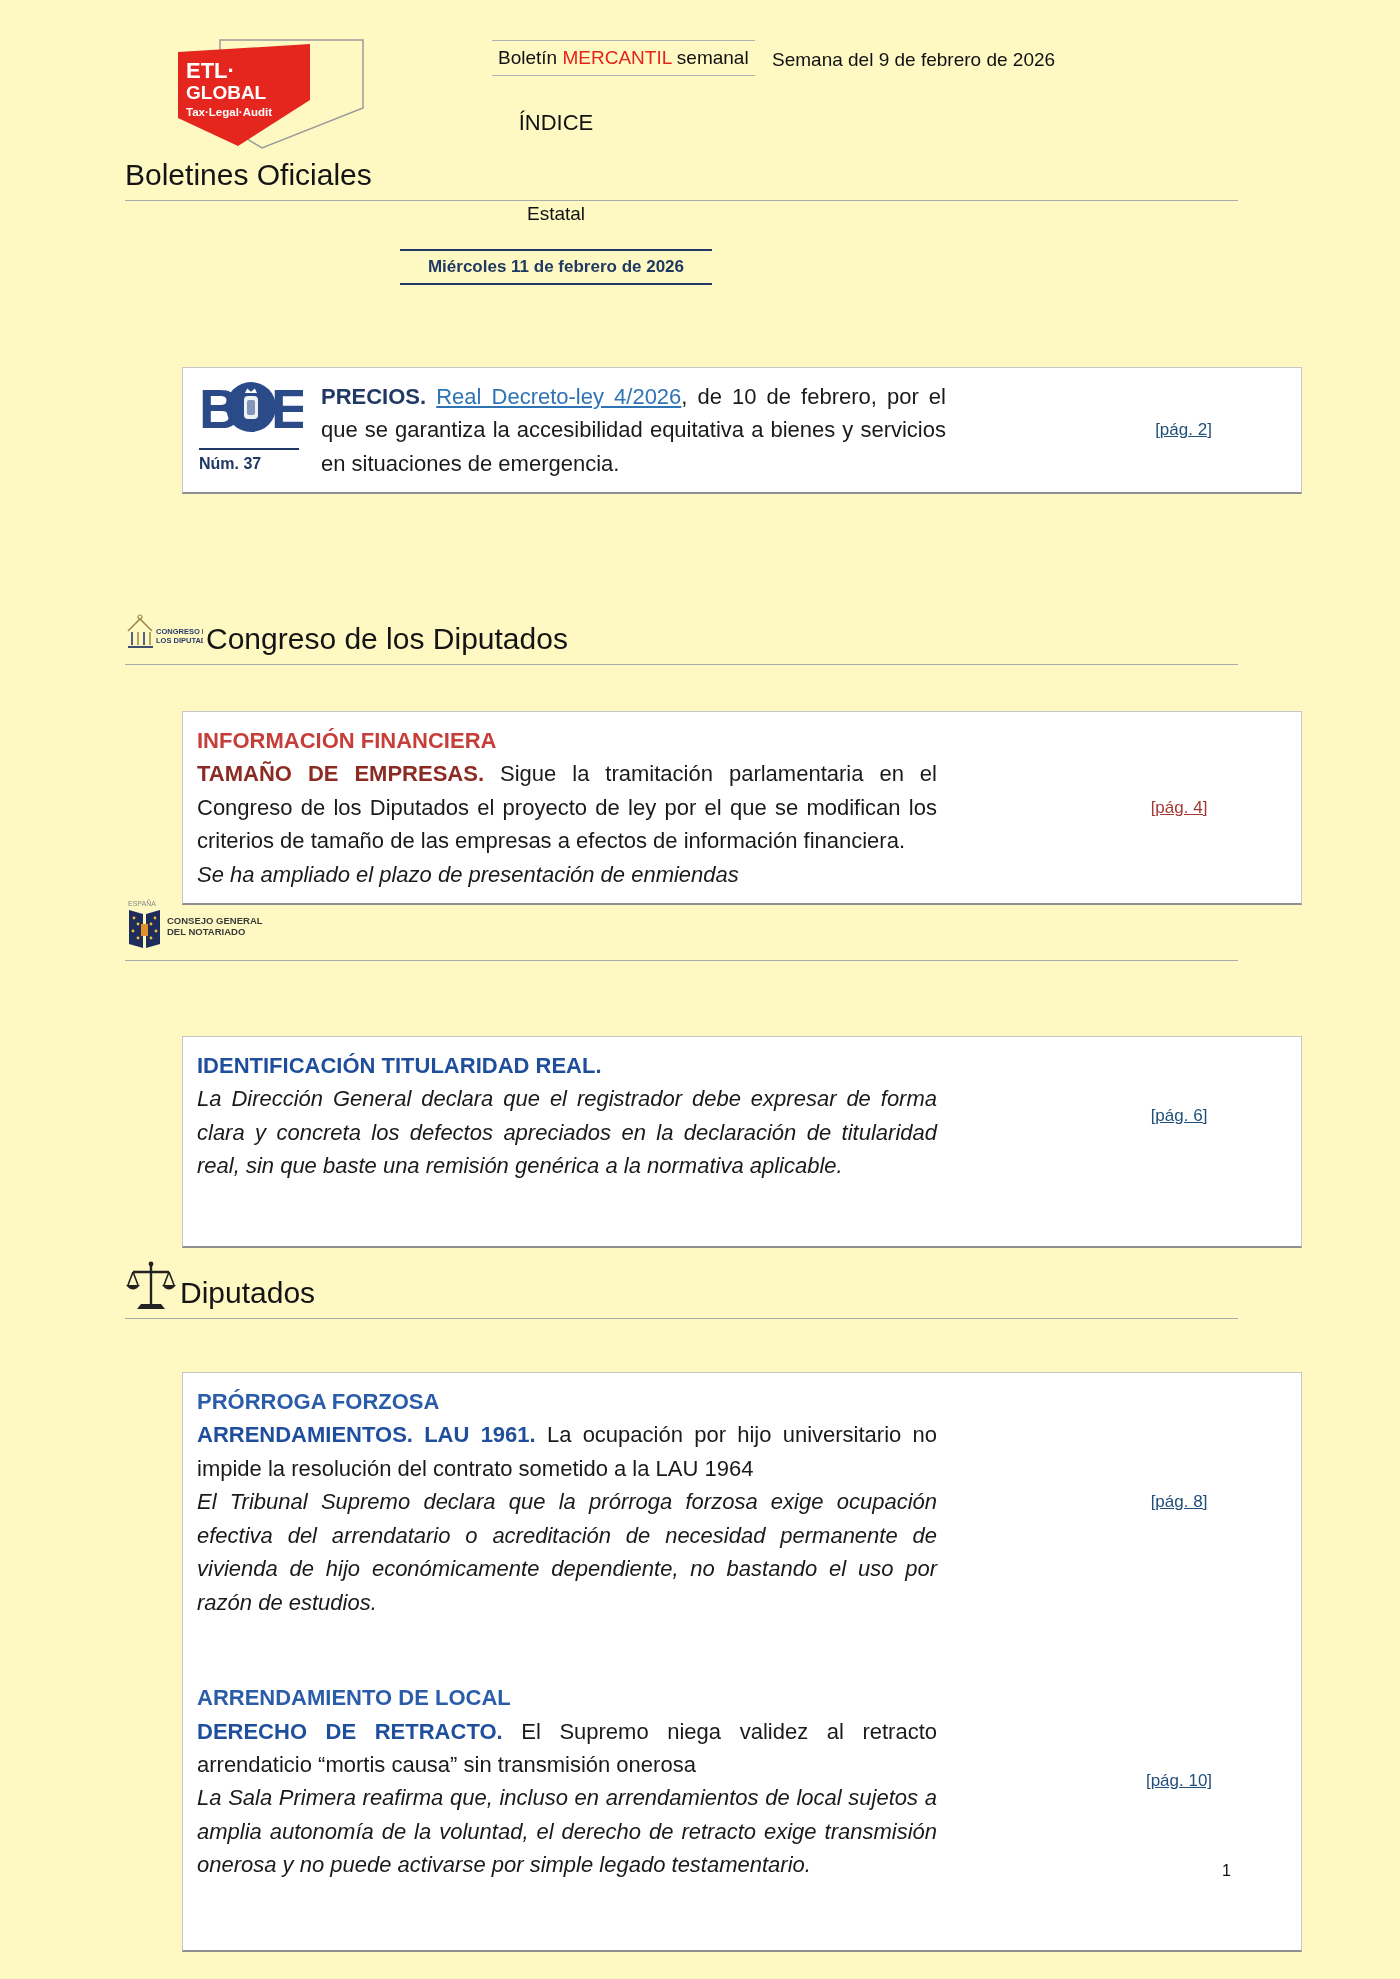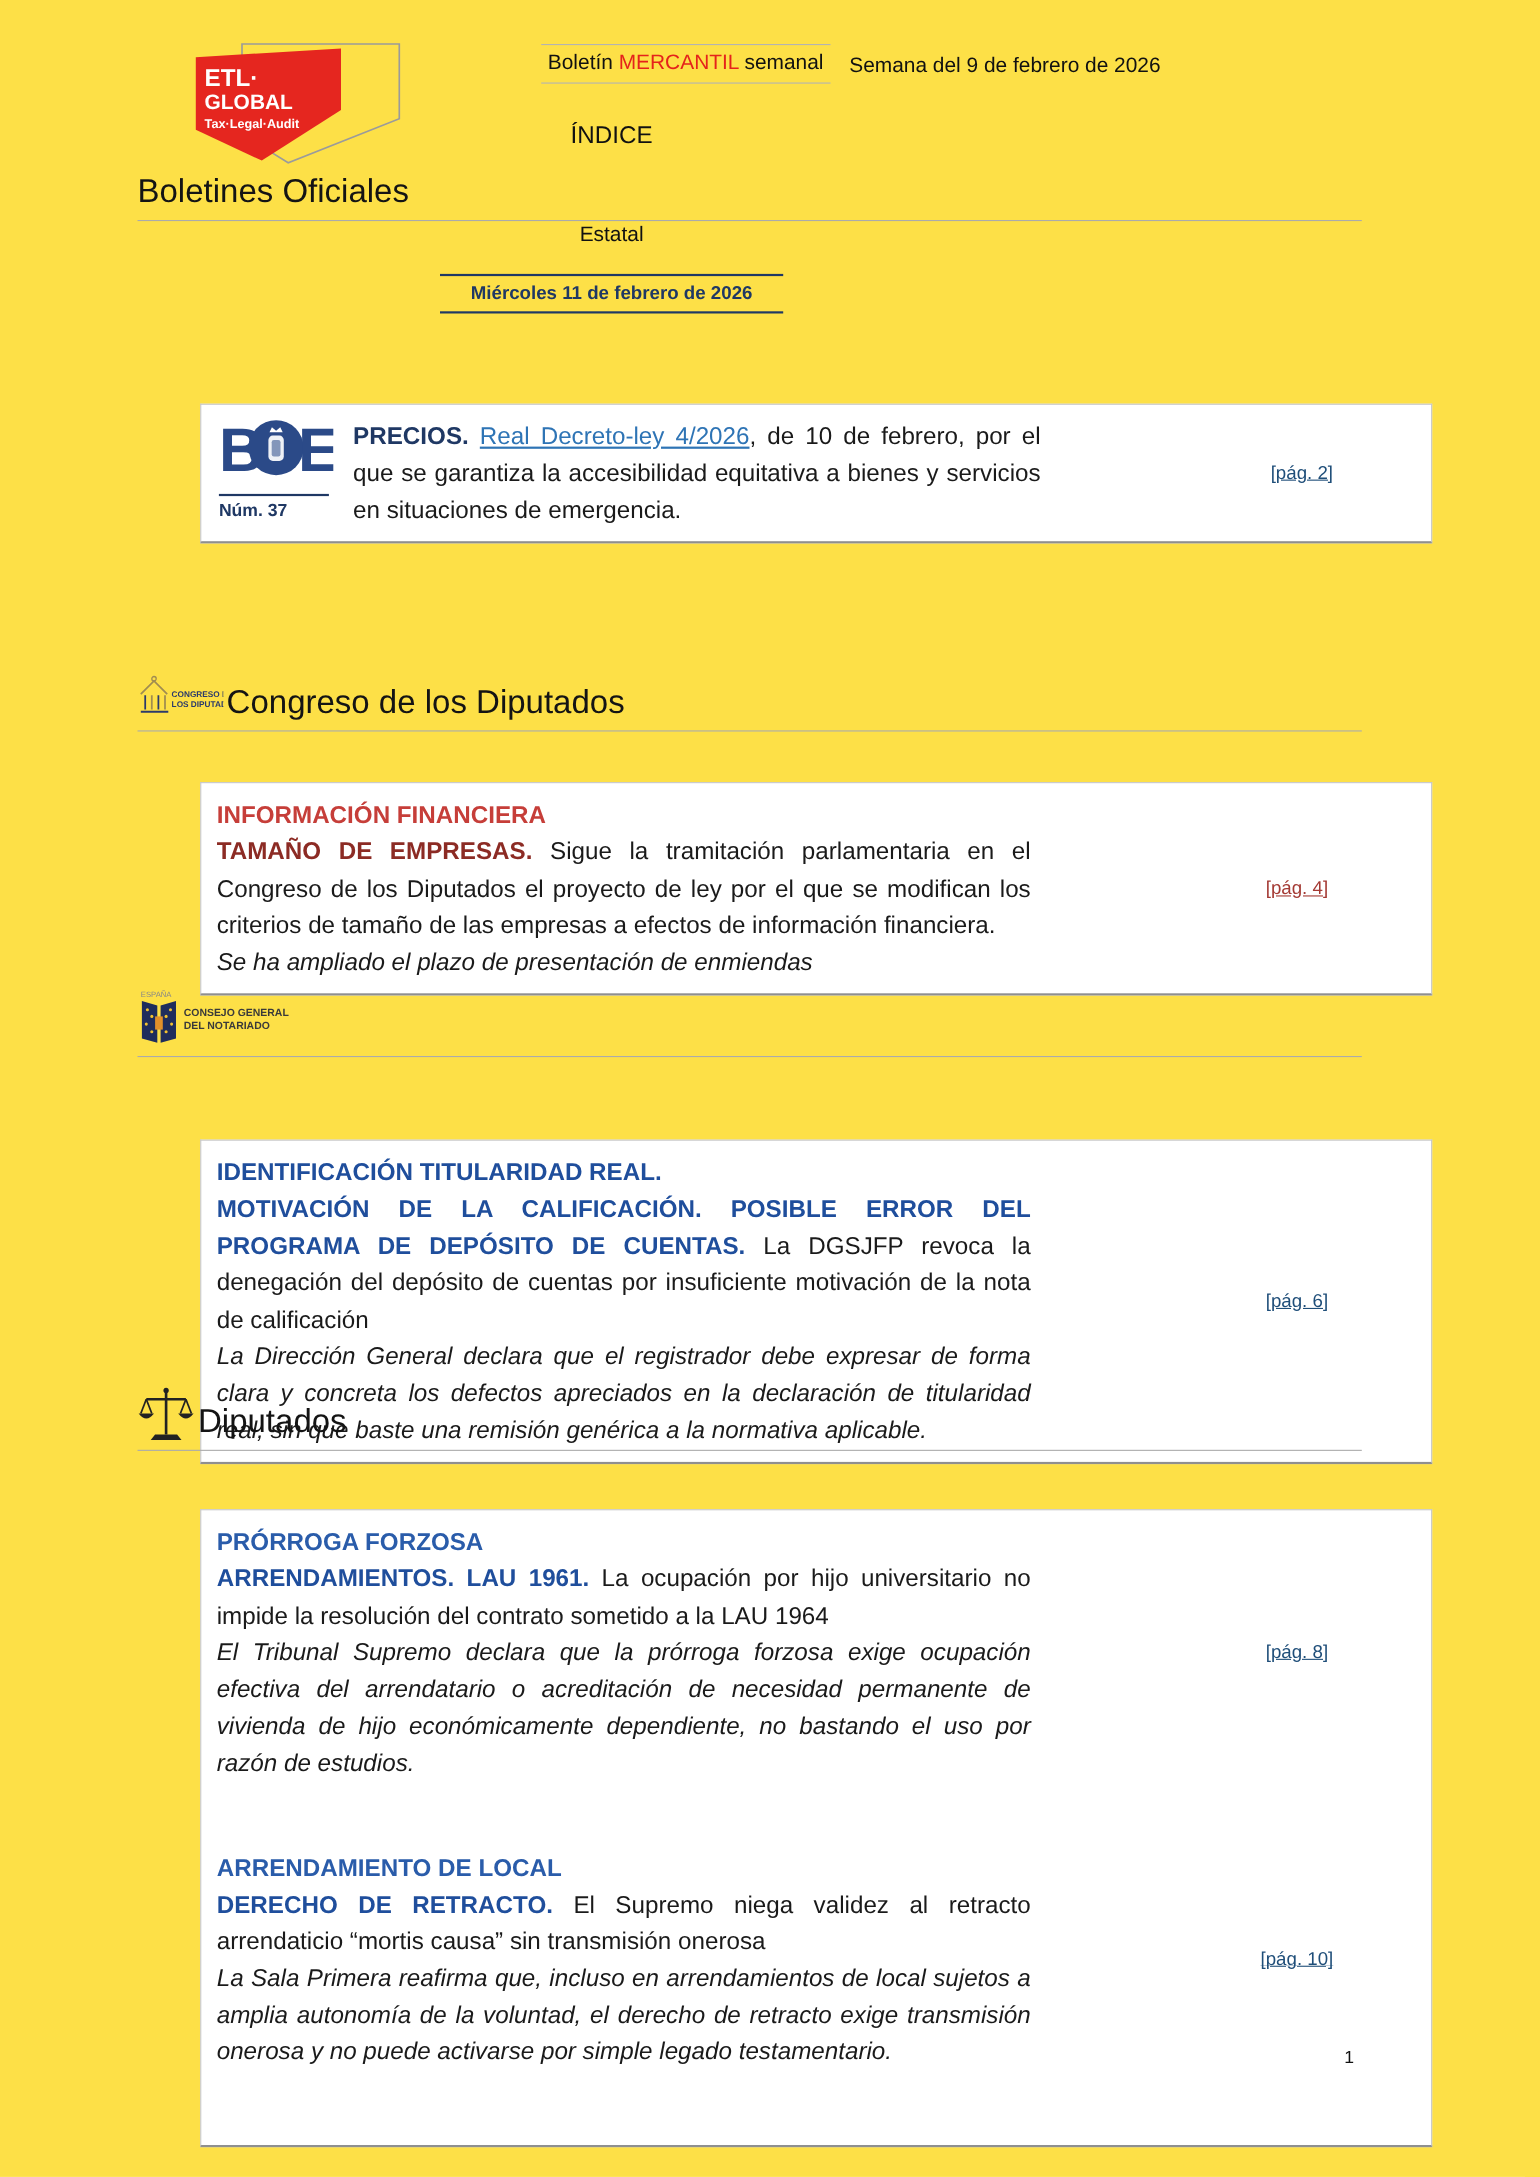--- a/index.html
+++ b/index.html
@@ -1,17 +1,17 @@
 <!DOCTYPE html>
 <html><head>
 <meta charset="utf-8">
 <style>
   html,body{margin:0;padding:0;background:#ffffff;}
   .page{
-    position:relative;width:1400px;height:1979px;background:#fde047;
+    position:relative;width:1400px;height:1979px;background:#fef9c3;
     font-family:"Liberation Sans",sans-serif;color:#1a1a1a;overflow:hidden;
   }
   .abs{position:absolute;}
 
   
   #etl-logo{left:150px;top:26px;}
   #masthead{left:492px;top:40px;width:204px;text-align:center;}
   .masthead-inner{
     display:inline-block;border-top:1px solid #b3b3b3;border-bottom:1px solid #b3b3b3;
     padding:6px 6px;font-size:19px;color:#111;white-space:nowrap;
@@ -178,21 +178,20 @@
         <circle cx="26" cy="40" r="1.4" fill="#F2C230"></circle>
       <text x="42" y="26" font-size="9.5" font-weight="700" fill="#3a3a3a">CONSEJO GENERAL</text>
       <text x="42" y="37" font-size="9.5" font-weight="700" fill="#3a3a3a">DEL NOTARIADO</text>
     </svg>
   </div>
 
   <div id="box-dgrn" class="entry-box">
     <div class="entry-row">
       <div class="entry-text">
         <p class="title-blue">IDENTIFICACIÓN TITULARIDAD REAL.</p>
-        <p><span class="title-blue">MOTIVACIÓN DE LA CALIFICACIÓN. POSIBLE ERROR DEL PROGRAMA DE DEPÓSITO DE CUENTAS.</span><span> La DGSJFP revoca la denegación del depósito de cuentas por insuficiente motivación de la nota de calificación</span></p>
         <p class="note">La Dirección General declara que el registrador debe expresar de forma clara y concreta los defectos apreciados en la declaración de titularidad real, sin que baste una remisión genérica a la normativa aplicable.</p>
       </div>
       <div class="link-col">
         <a class="page-link">[pág. 6]</a>
       </div>
     </div>
   </div>
 
   <div id="h-sentencias" class="section-h">
     <svg class="h-icon" width="52" height="56" viewBox="0 0 52 56">

